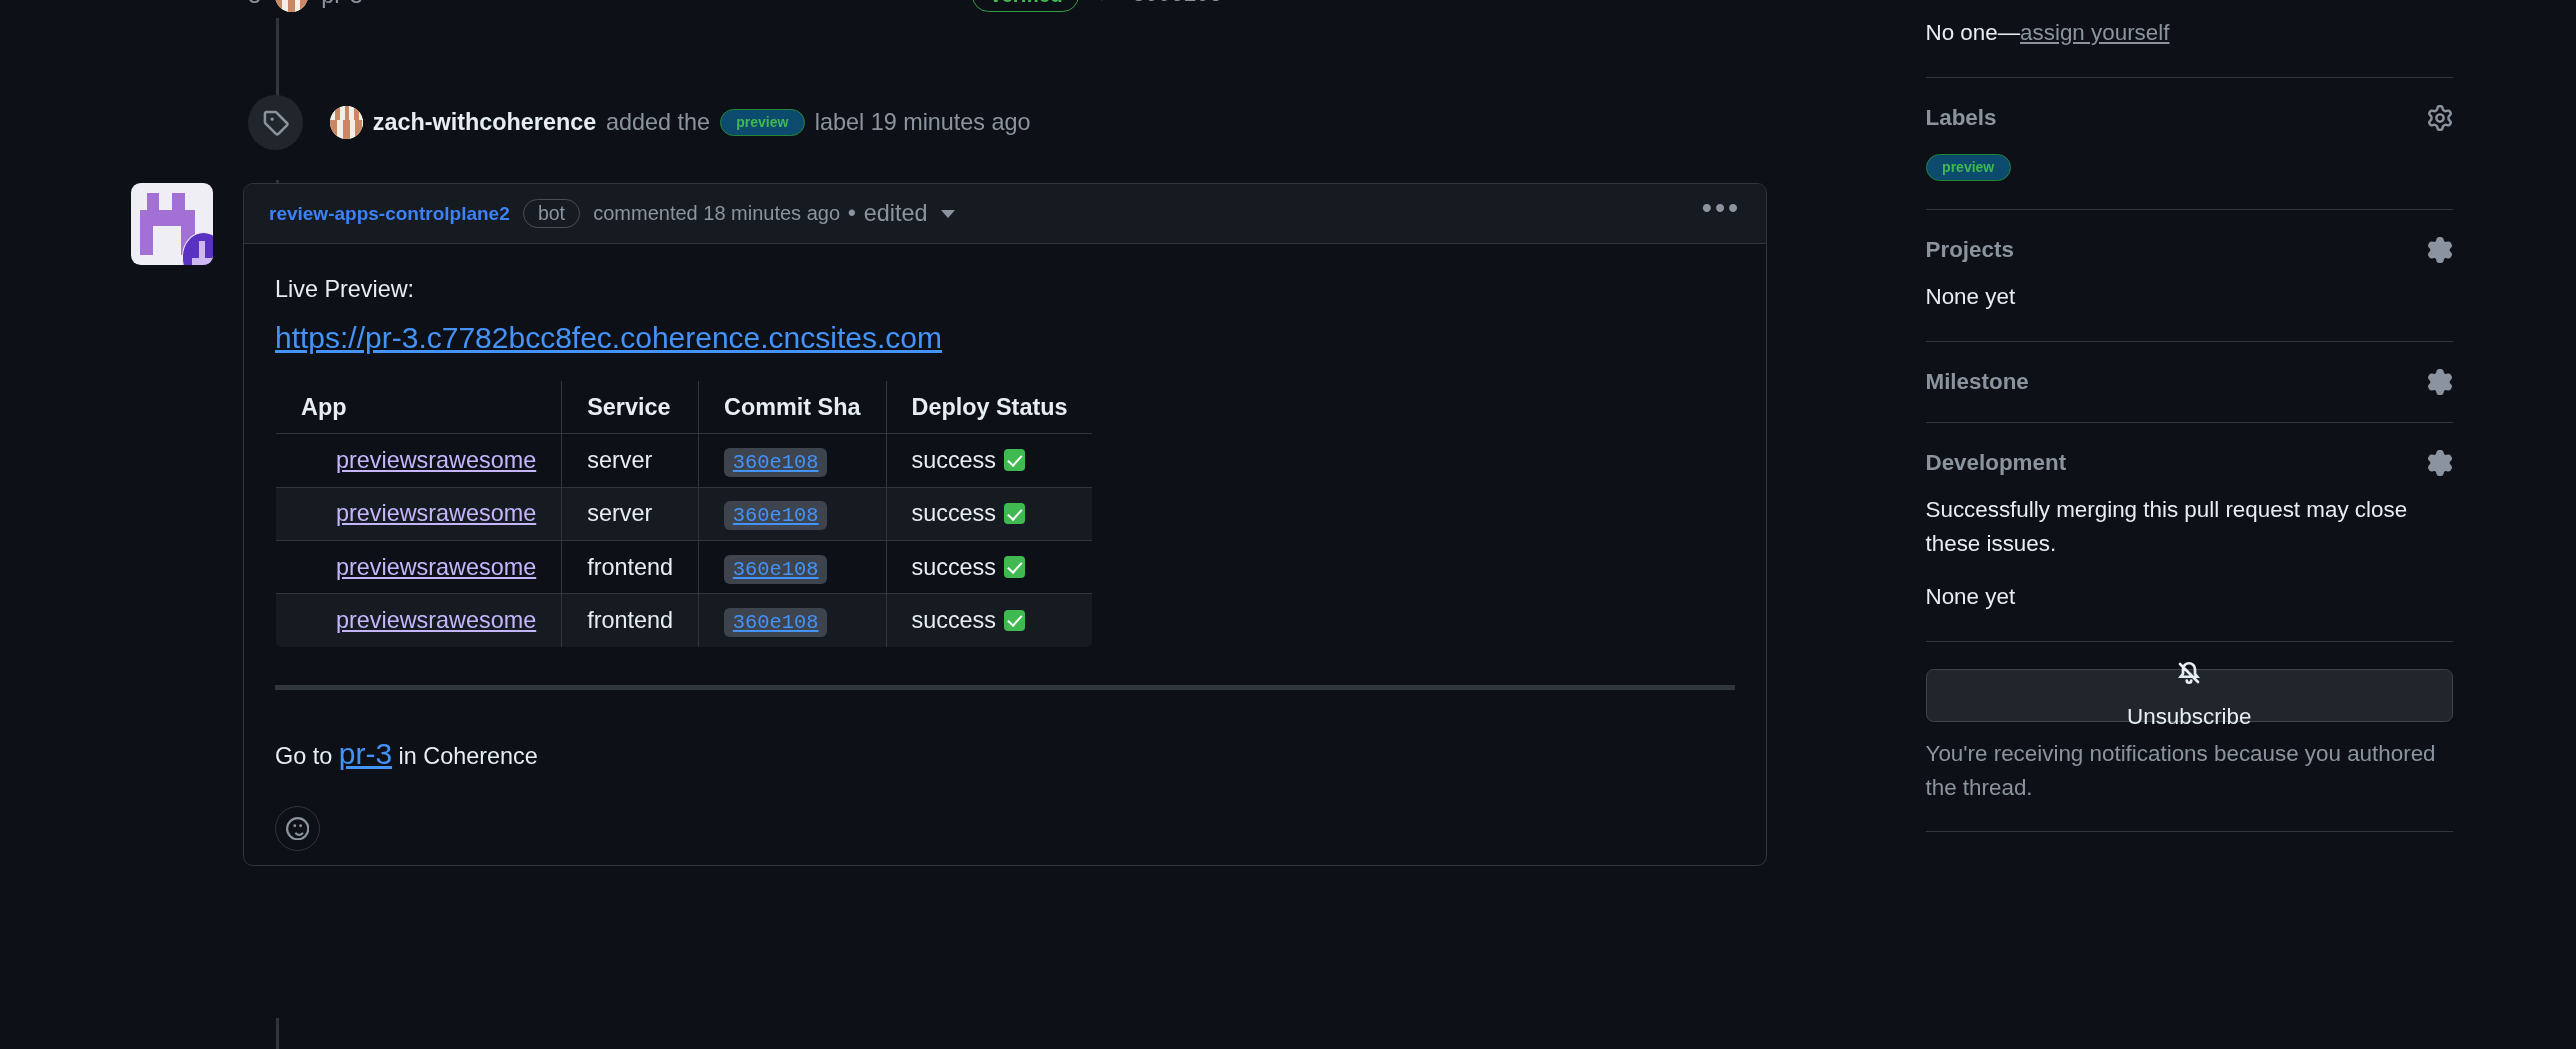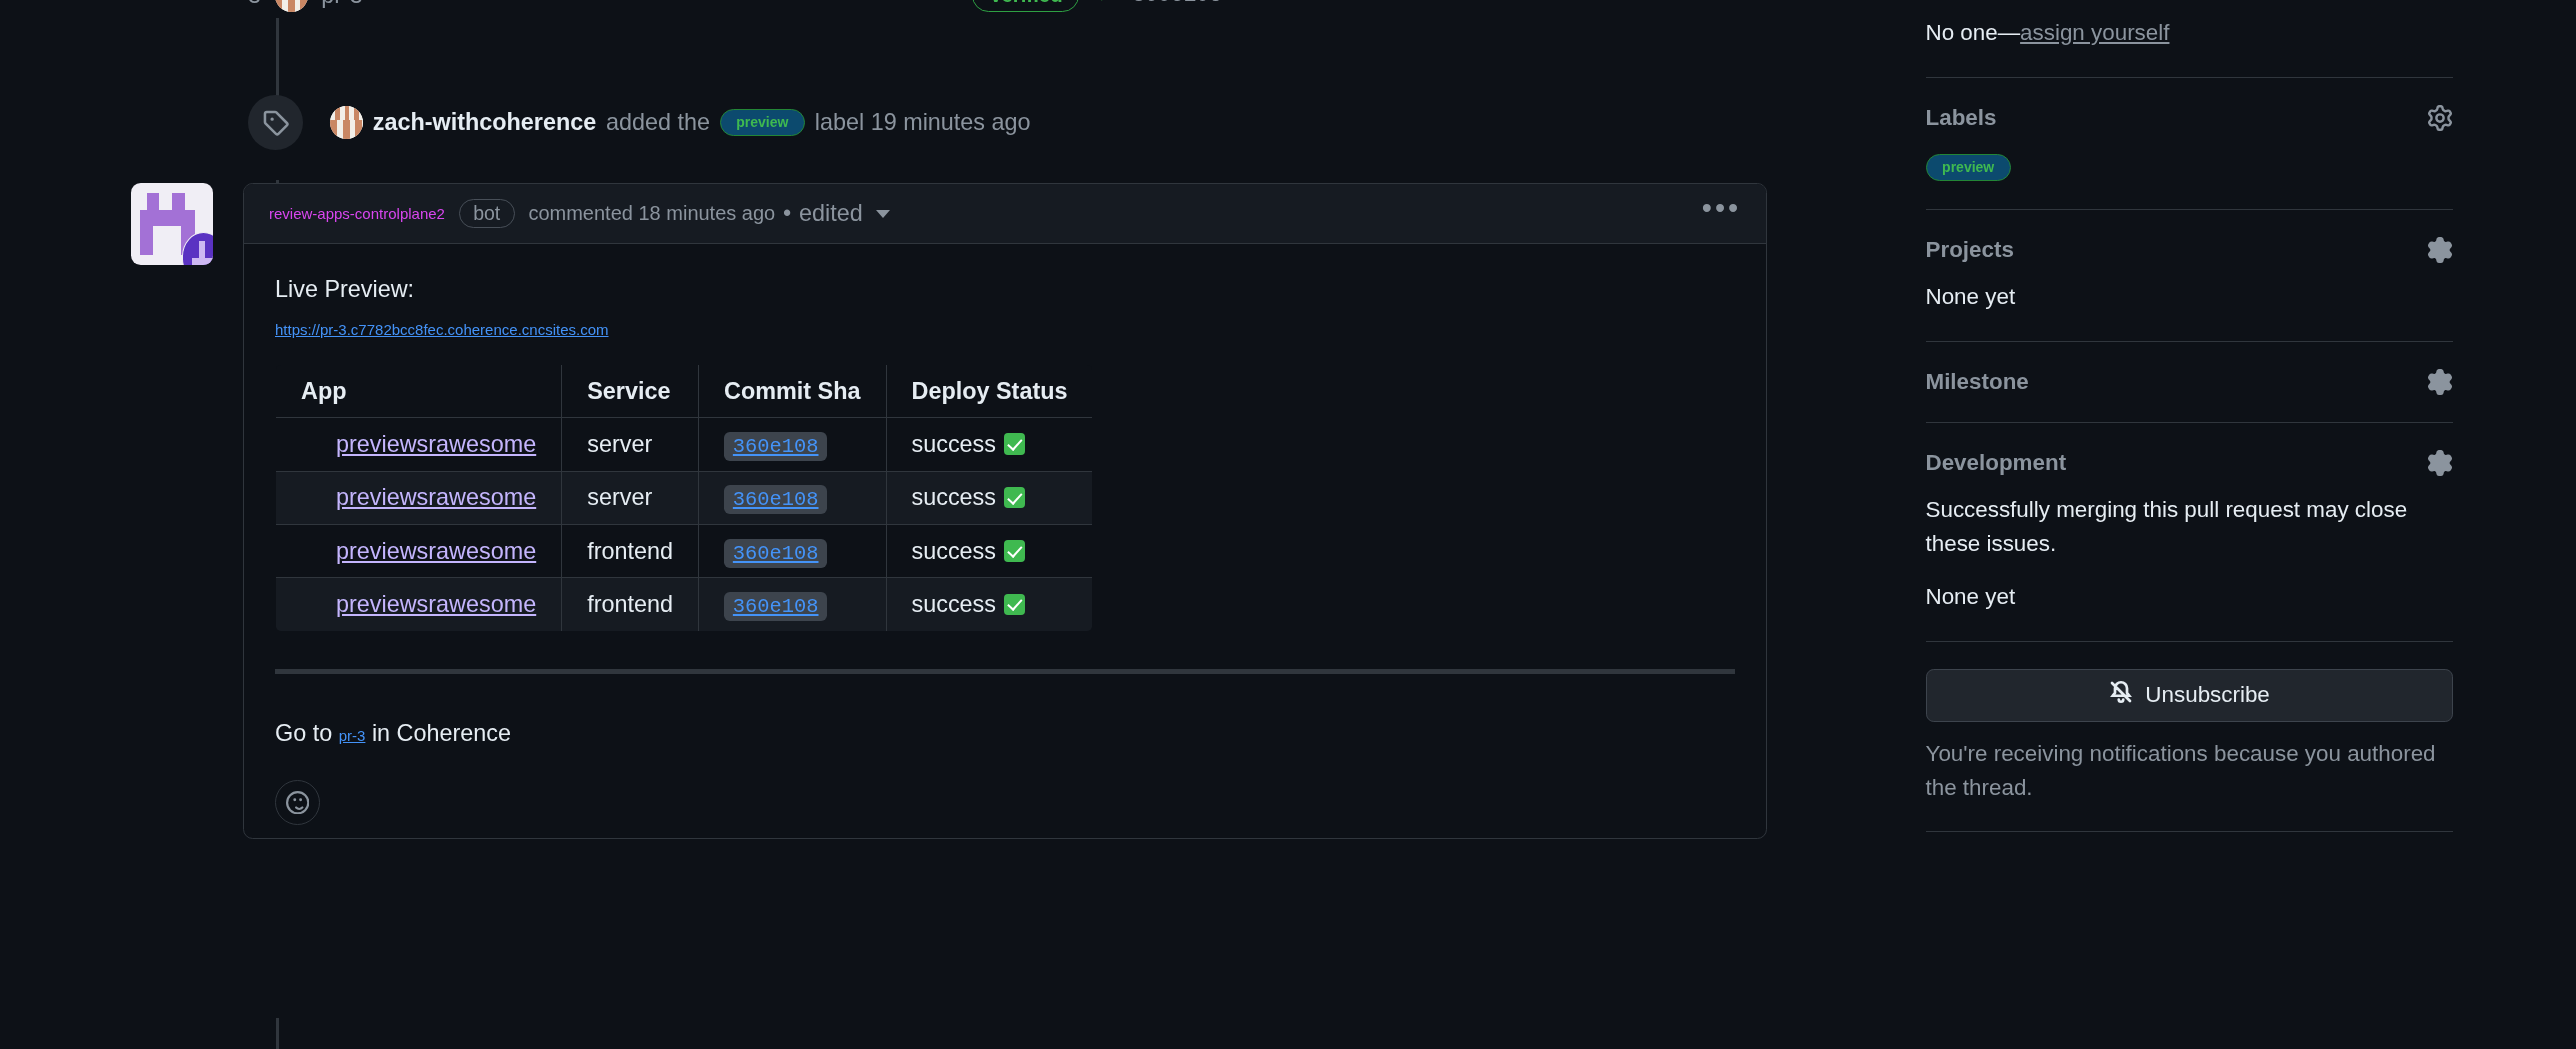--- a/index.html
+++ b/index.html
@@ -102,41 +102,41 @@
     content: ""; position: absolute; left: -10.7px; top: 35px;
     width: 19.5px; height: 19.5px; background: #161b22;
     border-left: 1px solid #30363d; border-bottom: 1px solid #30363d;
     transform: rotate(45deg);
   }
   .comment-head {
     height: 60px; background: #161b22; border-bottom: 1px solid #30363d;
     display: flex; align-items: center; padding: 0 25px;
     position: relative; z-index: 2;
   }
-  .comment-head .bot-name { font-size: 15px; font-weight: 400; color: #d946ef; }
+  .comment-head .bot-name { font-size: 19px; font-weight: 700; color: #3b82f6; }
   .bot-tag {
     border: 1px solid #484f58; color: #8b949e; border-radius: 15.6px;
     padding: 1.9px 13.6px; font-size: 19.5px; margin-left: 13.6px;
   }
   .comment-head .meta { color: #8b949e; font-size: 20px; margin-left: 13.6px; }
   .comment-head .dot { color: #8b949e; font-size: 23.4px; margin: 0 7.8px; }
   .comment-head .edited { color: #8b949e; font-size: 23.4px; }
   .caret-dn {
     display: inline-block; margin-left: 13.6px;
     width: 0; height: 0; border-left: 7.8px solid transparent;
     border-right: 7.8px solid transparent; border-top: 8.8px solid #8b949e;
   }
   .kebab {
     margin-left: auto; color: #8b949e; font-size: 29px; letter-spacing: 2.9px;
     line-height: 0.5; padding-bottom: 9.7px;
   }
 
   .comment-body { padding: 27px 31px 13.6px 31px; }
   .cb-line { font-size: 23.4px; color: #e6edf3; line-height: 1.55; }
-  .cb-link { color: #4493f8; font-size: 15px; }
+  .cb-link { color: #4493f8; font-size: 30px; }
   .cb-gap { height: 13.6px; }
 
   table.deploy {
     border-collapse: collapse; margin-top: 25px;
     border: 1px solid #30363d; border-radius: 5.8px; overflow: hidden;
   }
   table.deploy th, table.deploy td {
     border: 1px solid #30363d; padding: 12.7px 25px;
     font-size: 23.4px; text-align: left; white-space: nowrap;
   }
@@ -182,21 +182,21 @@
   .sb-action { font-size: 22.4px; color: #8b949e; }
   .gear { width: 26px; height: 26px; }
   .gear svg { width: 26px; height: 26px; fill: #8b949e; }
   .sb-body { font-size: 22.4px; color: #e6edf3; line-height: 1.5; }
   .sb-link { color: #8b949e; text-decoration: underline; }
   .sb-divider { height: 1px; background: #30363d; margin: 27px 0; }
   .unsub-btn {
     width: 100%; height: 53px; margin-top: 7.8px;
     background: #21262d; border: 1px solid #3d444d; border-radius: 7.8px;
     color: #e6edf3; font-size: 22.4px;
-    display: flex; align-items: center; justify-content: center; gap: 12.7px;
+    display: flex; align-items: center; justify-content: center; gap: 12.7px; flex-direction: column;
   }
   .unsub-btn svg { width: 24px; height: 24px; fill: none; stroke: #e6edf3; stroke-width: 1.8; }
   .sb-note { font-size: 22.4px; color: #8b949e; line-height: 1.5; margin-top: 15.6px; }
 </style>
 </head>
 <body>
 
 <div class="page">
 
   <div class="main">

